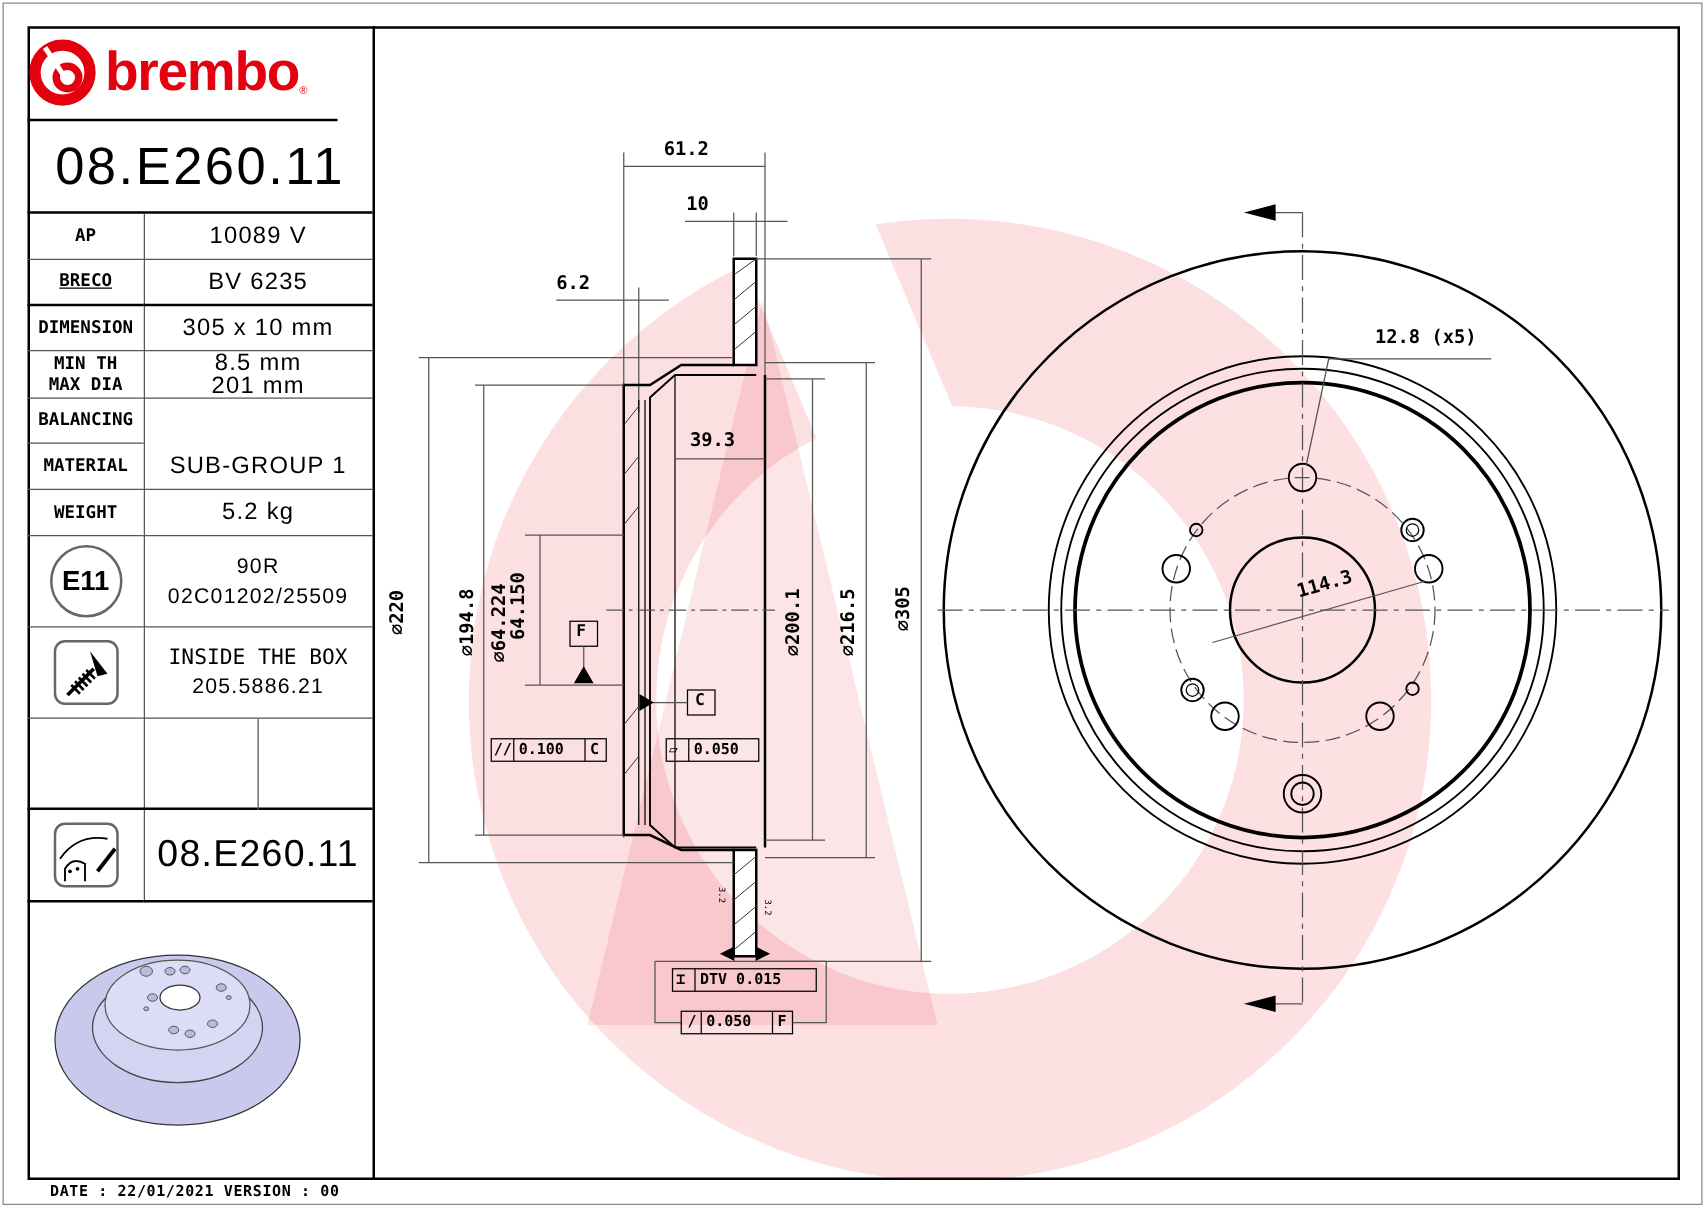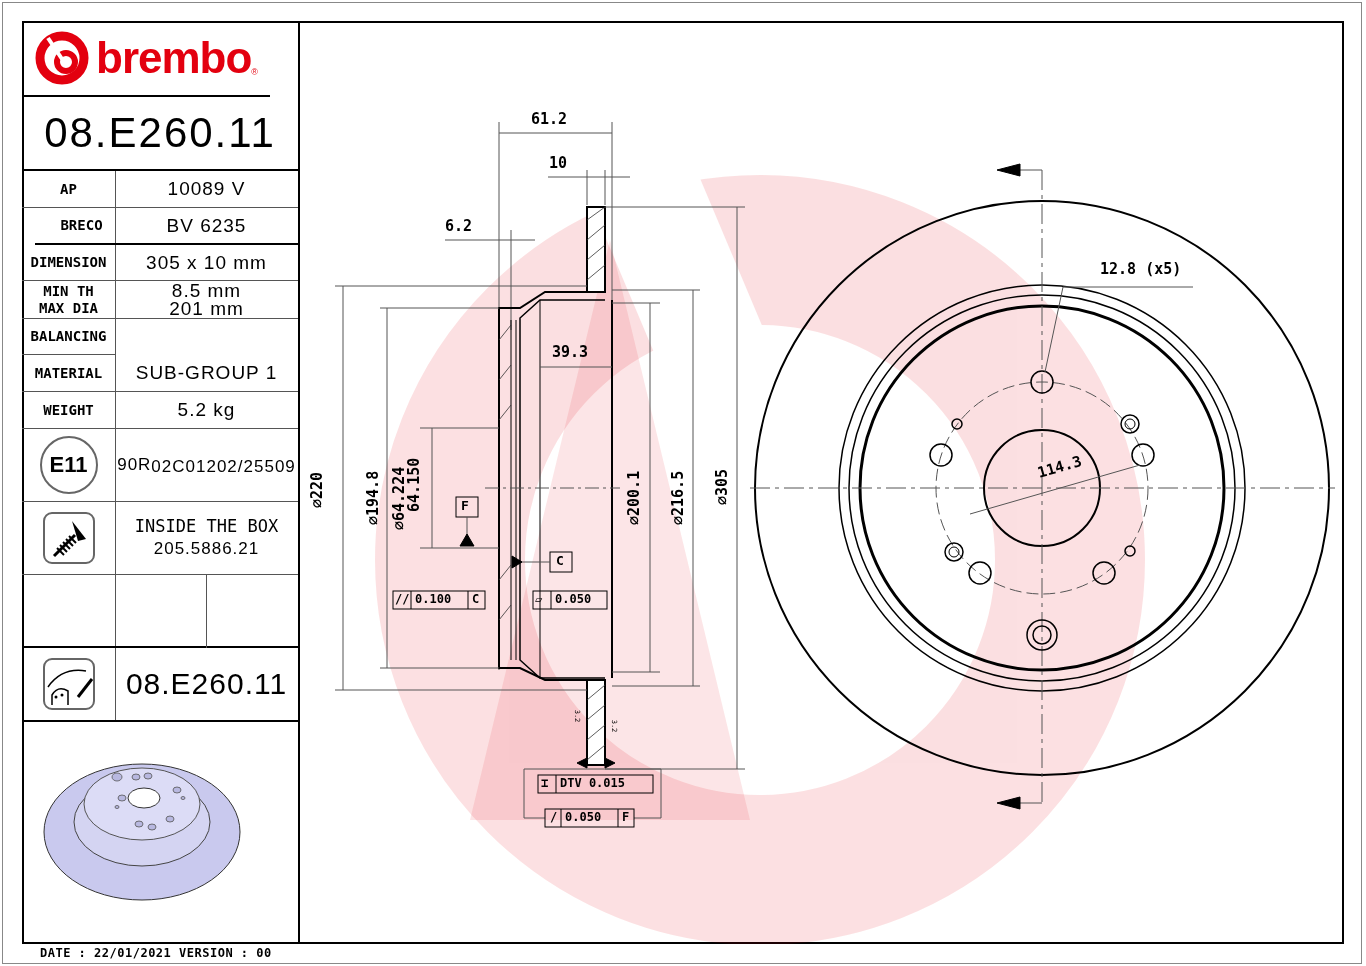--- a/index.html
+++ b/index.html
@@ -5,21 +5,21 @@
   html, body { margin:0; padding:0; background:#fff; }
   body { width:1366px; height:966px; position:relative; overflow:hidden; font-family:"Liberation Sans", sans-serif; color:#000; }
   .outer-frame { position:absolute; left:2px; top:2px; width:1360px; height:962px; border:1px solid #888; box-sizing:border-box; }
   .sheet { position:absolute; left:22px; top:21px; width:1322px; height:923px; border:2px solid #000; box-sizing:border-box; }
   .titleblock { position:absolute; left:22px; top:21px; width:278px; height:923px; border-right:2px solid #000; box-sizing:border-box; }
   .cell { position:absolute; box-sizing:border-box; border-bottom:1px solid #555; display:flex; align-items:center; justify-content:center; text-align:center; }
   .thick { border-bottom:2px solid #000; }
   .lbl { font-family:"DejaVu Sans Mono", monospace; font-weight:bold; font-size:14px; line-height:17px; }
   .val { font-family:"Liberation Sans", sans-serif; font-size:19px; line-height:20px; letter-spacing:1px; }
   .vline { position:absolute; width:1px; background:#555; }
-  .logo { position:absolute; left:0; top:0; width:248px; height:76px; border-bottom:2px solid #000; box-sizing:border-box; display:flex; align-items:center; padding-left:12px; }
+  .logo { position:absolute; left:0; top:0; width:248px; height:76px; border-bottom:2px solid #000; box-sizing:border-box; display:flex; align-items:center; padding-left:0; }
   .logo-word { color:#e3000f; font-family:"Liberation Sans", sans-serif; font-weight:bold; font-size:44px; letter-spacing:-1px; margin-left:6px; }
   .logo-reg { color:#e3000f; font-size:9px; align-self:flex-end; margin-bottom:18px; }
   .partno { position:absolute; left:0; top:76px; width:276px; height:74px; border-bottom:2px solid #000; box-sizing:border-box; display:flex; align-items:center; justify-content:center; font-size:42px; letter-spacing:2px; }
   .footer { position:absolute; left:40px; top:946px; font-family:"DejaVu Sans Mono", monospace; font-weight:bold; font-size:12px; letter-spacing:0.5px; }
   .drawing { position:absolute; left:300px; top:21px; width:1044px; height:923px; }
   .dimtext { font-family:"DejaVu Sans Mono", monospace; font-size:15px; font-weight:bold; }
 </style>
 </head>
 <body>
 
@@ -202,21 +202,21 @@
 
   <div class="vline" style="left:93px;top:150px;height:551px;"></div>
 
   <div class="cell" style="left:0;top:150px;width:93px;height:37px;">
       <span class="lbl">AP</span>
     </div>
   <div class="cell" style="left:93px;top:150px;width:183px;height:37px;">
       <span class="val">10089 V</span>
     </div>
 
-  <div class="cell thick" style="left:13px;top:187px;width:93px;height:37px;">
+  <div class="cell thick" style="left:0;top:187px;width:93px;height:37px;text-decoration:underline;">
       <span class="lbl">BRECO</span>
     </div>
   <div class="cell thick" style="left:93px;top:187px;width:183px;height:37px;">
       <span class="val">BV 6235</span>
     </div>
 
   <div class="cell" style="left:0;top:224px;width:93px;height:36px;">
       <span class="lbl">DIMENSION</span>
     </div>
   <div class="cell" style="left:93px;top:224px;width:183px;height:36px;">
@@ -246,21 +246,21 @@
   <div class="cell" style="left:0;top:371px;width:93px;height:37px;">
       <span class="lbl">WEIGHT</span>
     </div>
   <div class="cell" style="left:93px;top:371px;width:183px;height:37px;">
       <span class="val">5.2 kg</span>
     </div>
 
   <div class="cell" style="left:0;top:408px;width:93px;height:73px;">
     <div style="width:54px;height:54px;border:2px solid #666;border-radius:50%;display:flex;align-items:center;justify-content:center;font-family:Liberation Sans, sans-serif;font-weight:bold;font-size:22px;">E11</div>
   </div>
-  <div class="cell" style="left:93px;top:408px;width:183px;height:73px;flex-direction:row;">
+  <div class="cell" style="left:93px;top:408px;width:183px;height:73px;flex-direction:column;">
     <span class="val" style="font-size:17px;">90R</span>
     <span class="val" style="font-size:17px;margin-top:4px;">02C01202/25509</span>
   </div>
 
   <div class="cell" style="left:0;top:481px;width:93px;height:73px;">
     <svg width="54" height="54" viewBox="0 0 54 54">
       <rect x="2" y="2" width="50" height="50" rx="8" fill="#fff" stroke="#666" stroke-width="2"></rect>
       <path d="M30 10 L44 28 L36 30 Z" fill="#000"></path>
       <g stroke="#000" stroke-width="3">
         <line x1="33" y1="24" x2="12" y2="45"></line>

